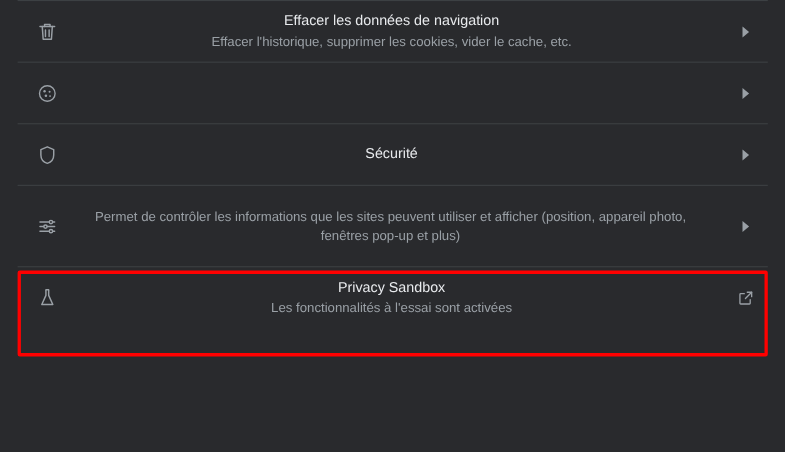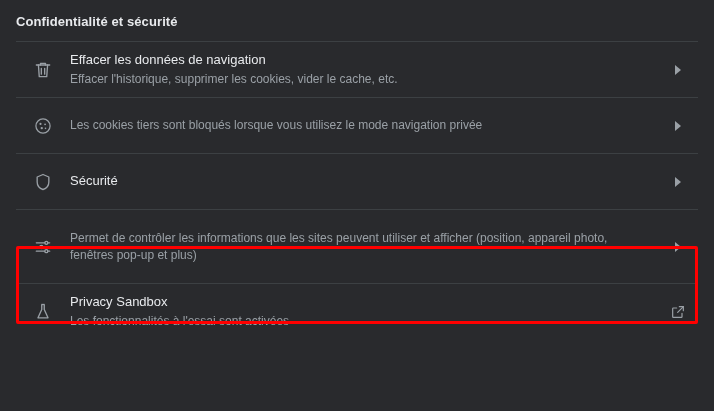--- a/index.html
+++ b/index.html
@@ -34,20 +34,21 @@
     padding: 0 16px;
   }
   .row {
     display: flex;
     align-items: center;
     min-height: 56px;
     border-top: 1px solid #3c4043;
     padding: 8px 0;
     box-sizing: border-box;
     position: relative;
+    text-align: center;
   }
   .row.first {
     border-top: 1px solid #3c4043;
   }
   .row .icon-cell {
     width: 54px;
     min-width: 54px;
     display: flex;
     align-items: center;
     justify-content: center;
@@ -92,21 +93,20 @@
     pointer-events: none;
     border-radius: 2px;
   }
   svg { display: block; }
 </style>
 </head>
 <body>
 
 <div class="panel">
 
-  <div class="section-title">Confidentialité et sécurité</div>
 
   <div class="rows">
 
     <div class="row first">
       <div class="icon-cell">
         <svg width="20" height="20" viewBox="0 0 24 24" fill="none" stroke="#9aa0a6" stroke-width="1.6" stroke-linecap="round" stroke-linejoin="round">
           <path d="M4 6h16"></path>
           <path d="M9 6V4h6v2"></path>
           <path d="M6.5 6l1 14h9l1-14"></path>
           <path d="M10 10v7M14 10v7"></path>
@@ -125,21 +125,20 @@
       <div class="icon-cell">
         <svg width="20" height="20" viewBox="0 0 24 24" fill="none" stroke="#9aa0a6" stroke-width="1.5">
           <circle cx="12" cy="12" r="8.5"></circle>
           <circle cx="9" cy="9.5" r="1.3" fill="#9aa0a6" stroke="none"></circle>
           <circle cx="14.5" cy="10" r="1.1" fill="#9aa0a6" stroke="none"></circle>
           <circle cx="10.5" cy="14.5" r="1.4" fill="#9aa0a6" stroke="none"></circle>
           <circle cx="15" cy="14.8" r="1" fill="#9aa0a6" stroke="none"></circle>
         </svg>
       </div>
       <div class="text-cell">
-        <div class="sub">Les cookies tiers sont bloqués lorsque vous utilisez le mode navigation privée</div>
       </div>
       <div class="chevron-cell">
         <span class="chev"></span>
       </div>
     </div>
 
     <div class="row">
       <div class="icon-cell">
         <svg width="20" height="20" viewBox="0 0 24 24" fill="none" stroke="#9aa0a6" stroke-width="1.6" stroke-linejoin="round">
           <path d="M12 3l7 3v6c0 4.2-2.9 7.8-7 9-4.1-1.2-7-4.8-7-9V6l7-3z"></path>

